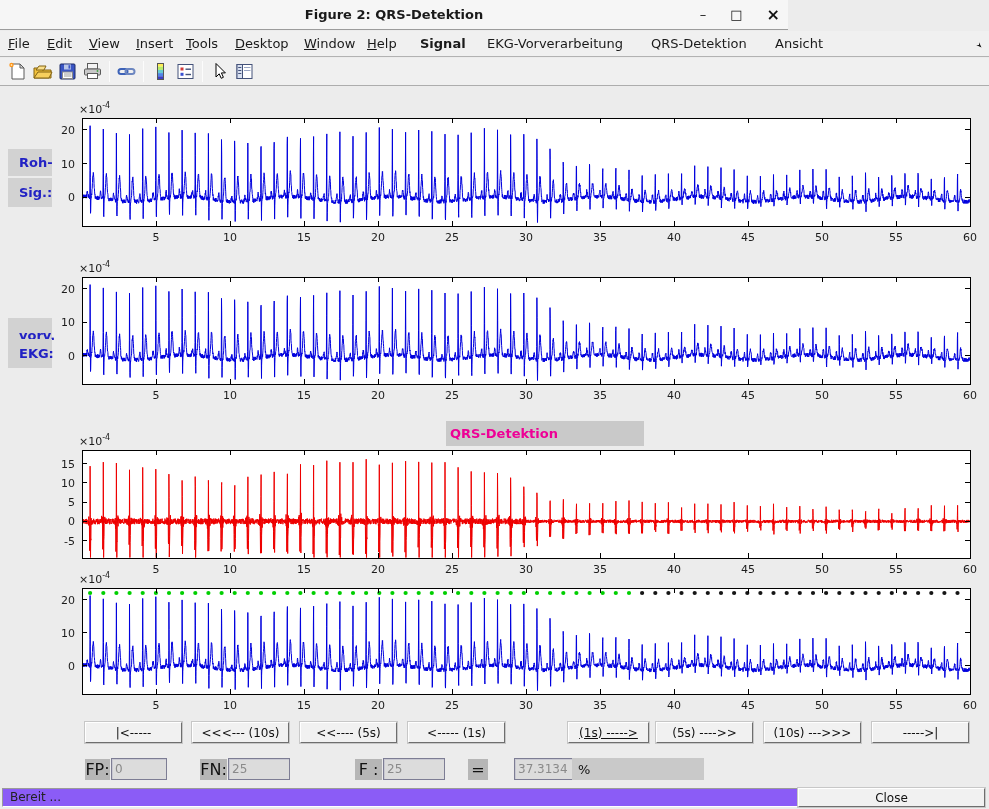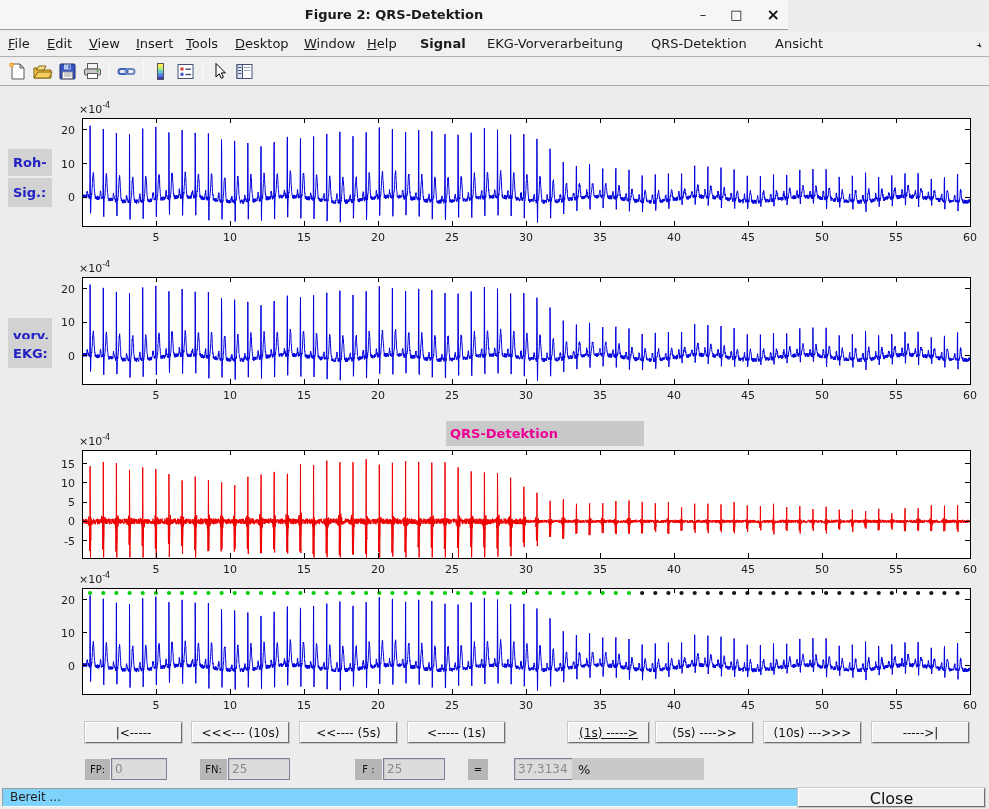--- a/index.html
+++ b/index.html
@@ -21,35 +21,35 @@
   #menu-overflow{position:absolute;right:6px;top:7px}
 
   
   #toolbar{position:absolute;left:0;top:58px;width:989px;height:28px;background:#f0f0f0;border-bottom:1px solid #adadad;display:flex;align-items:center;padding-left:5px}
   .ticon{width:25px;height:24px;display:flex;align-items:center;justify-content:center}
   .tsep{width:1px;height:21px;background:#a8a8a8;border-right:1px solid #fcfcfc;margin:0 4px}
 
   
   #plots-svg{position:absolute;left:0;top:0;width:989px;height:809px;pointer-events:none}
 
-  .lab{position:absolute;left:8px;width:44px;background:#d2d2d2;color:#2222c4;font-weight:bold;font-size:13px;display:flex;align-items:center;padding-left:5px}
+  .lab{position:absolute;left:8px;width:44px;background:#d2d2d2;color:#2222c4;font-weight:bold;font-size:13px;display:flex;align-items:center;padding-left:11px}
   #qrs-title{position:absolute;left:446px;top:421px;width:198px;height:25px;background:#c9c9c9;color:#ee0096;font-weight:bold;font-size:13px;line-height:25px;padding-left:4px}
 
   
   .navbtn{position:absolute;top:722px;height:21px;font-size:12px;font-family:"DejaVu Sans","Liberation Sans",sans-serif;color:#111;background:#f1f1f1;border:1px solid;border-color:#ffffff #6e6e6e #6e6e6e #ffffff;box-shadow:0 0 0 1px #c7c7c7;white-space:nowrap}
 
   
-  .stat-lab{position:absolute;top:759px;height:21px;background:#b6b6b6;color:#111;font-size:10px;display:flex;align-items:center;justify-content:center}
+  .stat-lab{position:absolute;top:759px;height:21px;background:#b6b6b6;color:#111;font-size:16px;display:flex;align-items:center;justify-content:center}
   .stat-input{position:absolute;top:758px;height:22px;background:#dcdcdc;border:1px solid #7d7d94;box-shadow:inset 1px 1px 0 #c9c9d2;color:#8a8a8a;font-size:12px;padding:0 3px;font-family:"DejaVu Sans","Liberation Sans",sans-serif}
   #pct-bar{position:absolute;left:572px;top:758px;width:132px;height:22px;background:#c9c9c9;color:#111;font-size:13px;display:flex;align-items:center;padding-left:6px}
 
   
   #statusbar{position:absolute;left:0;top:786px;width:989px;height:23px;background:#ececec}
-  #status-msg{position:absolute;left:2px;top:2px;width:948px;height:19px;background:#7dd3fc;border:1px solid;border-color:#9a9a9a #ffffff #ffffff #9a9a9a;font-size:12px;color:#222;line-height:17px;padding-left:7px}
-  #close-button{position:absolute;left:798px;top:2px;width:187px;height:19px;font-size:16px;color:#111;background:#f1f1f1;border:1px solid;border-color:#ffffff #6e6e6e #6e6e6e #ffffff;box-shadow:0 0 0 1px #c7c7c7;font-family:"DejaVu Sans","Liberation Sans",sans-serif}
+  #status-msg{position:absolute;left:2px;top:2px;width:948px;height:19px;background:#8b5cf6;border:1px solid;border-color:#9a9a9a #ffffff #ffffff #9a9a9a;font-size:12px;color:#222;line-height:17px;padding-left:7px}
+  #close-button{position:absolute;left:798px;top:2px;width:187px;height:19px;font-size:12px;color:#111;background:#f1f1f1;border:1px solid;border-color:#ffffff #6e6e6e #6e6e6e #ffffff;box-shadow:0 0 0 1px #c7c7c7;font-family:"DejaVu Sans","Liberation Sans",sans-serif}
 </style>
 </head>
 <body>
 
 <div id="win">
 
   <div id="titlebar">
     <span id="title">Figure 2: QRS-Detektion</span>
     <span id="winctrls">
       <span>–</span>

